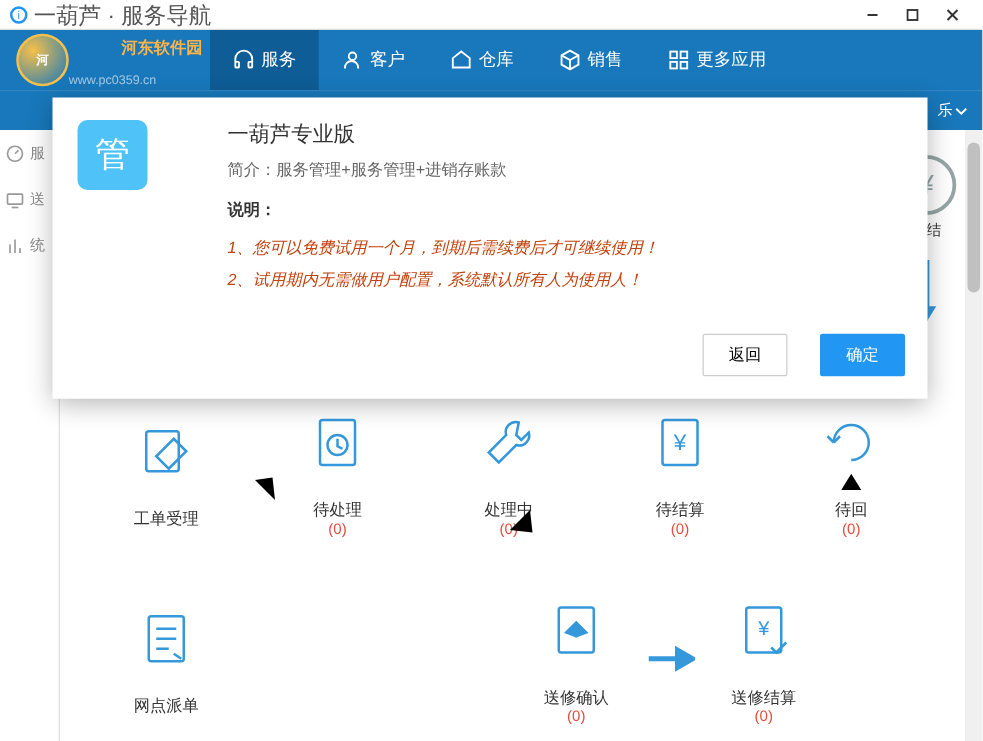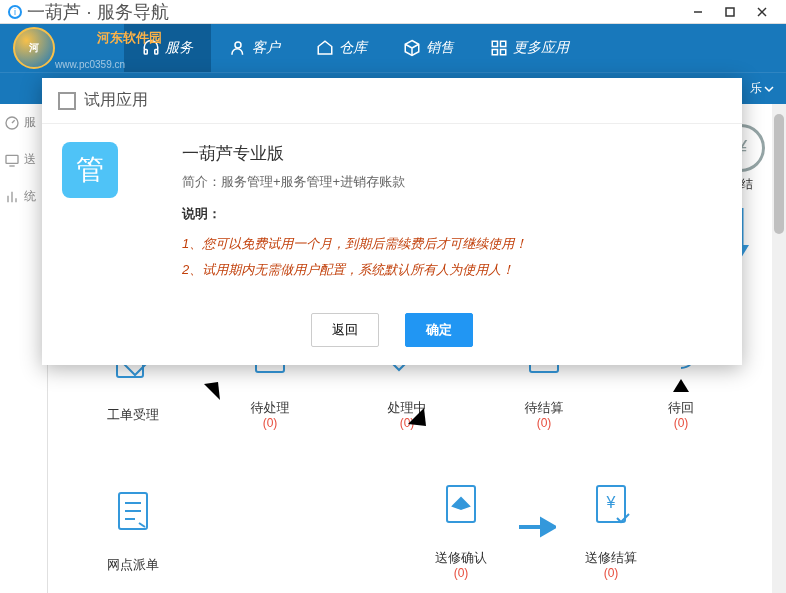--- a/index.html
+++ b/index.html
@@ -9,21 +9,21 @@
 .titlebar-icon { width: 14px; height: 14px; border-radius: 50%; border: 2px solid #2196F3; display: flex; align-items: center; justify-content: center; font-size: 9px; color: #2196F3; margin-right: 5px; }
 .titlebar-text { font-size: 18px; color: #555; flex: 1; }
 .win-controls { display: flex; }
 .win-btn { width: 32px; height: 24px; display: flex; align-items: center; justify-content: center; font-size: 12px; cursor: pointer; }
 
 .menubar { height: 48px; background: #1878bb; display: flex; align-items: center; padding-left: 10px; position: relative; }
 .logo { width: 48px; height: 48px; display: flex; align-items: center; justify-content: center; }
 .logo-img { width: 42px; height: 42px; border-radius: 50%; background: radial-gradient(circle at 30% 30%, #f7c04a, #1878bb); border: 2px solid #f7c04a; display:flex; align-items:center; justify-content:center; color:#fff; font-size:10px; font-weight:bold; }
 .brandline { position:absolute; bottom:2px; left:55px; font-size:10px; color:rgba(255,255,255,0.6);}
 .brandname { position:absolute; top:5px; left:55px; color:#ffb347; font-size:13px; font-weight:bold;margin-left:42px;}
-.menu-items { display: flex; height: 100%; margin-left: 66px; font-style: italic; }
+.menu-items { display: flex; height: 100%; margin-left: 110px; }
 .menu-item { display: flex; align-items: center; padding: 0 18px; color: #fff; font-size: 14px; cursor: pointer; gap: 5px; }
 .menu-item.active { background: #0e5d96; }
 .menu-icon { width: 18px; height: 18px; }
 
 .subbar { height: 32px; background: #1878bb; display:flex; align-items:center; justify-content:flex-end; padding-right:12px; color:#fff; font-size:12px; border-top:1px solid rgba(255,255,255,0.1);}
 .subbar-item { margin-left:8px; cursor:pointer; display:flex; align-items:center; gap:2px;}
 
 .sidebar { position: absolute; left: 0; top: 104px; width: 48px; bottom: 0; background: #fff; border-right: 1px solid #e0e0e0; }
 .side-item { padding: 10px 4px; font-size: 12px; color: #888; display: flex; align-items: center; gap: 4px; cursor: pointer; }
 .side-icon { width: 16px; height: 16px; flex-shrink:0; }
@@ -48,23 +48,23 @@
 .dlg-header { padding: 12px 16px; border-bottom: 1px solid #eee; display: flex; align-items: center; gap: 8px; }
 .dlg-header-icon { width: 18px; height: 18px; border: 2px solid #999; }
 .dlg-title { font-size: 16px; color: #555; }
 .dlg-body { padding: 18px 20px 18px 20px; display: flex; gap: 16px; }
 .dlg-app-icon { width: 56px; height: 56px; background: #4fc3f7; border-radius: 8px; display: flex; align-items: center; justify-content: center; color: #fff; font-size: 28px; flex-shrink: 0; }
 .dlg-info { flex: 1; margin-left: 48px; }
 .dlg-app-name { font-size: 17px; color: #333; margin-bottom: 8px; }
 .dlg-app-desc { font-size: 13px; color: #666; margin-bottom: 14px; }
 .dlg-label { font-size: 13px; color: #333; font-weight: bold; margin-bottom: 8px; }
 .dlg-line { font-size: 13px; color: #c2410c; line-height: 2; font-style: italic; }
-.dlg-footer { padding: 12px 18px 18px; display: flex; justify-content: center; gap: 26px; }
+.dlg-footer { padding: 12px 18px 18px; display: flex; justify-content: flex-end; gap: 26px; }
 .btn { padding: 7px 20px; font-size: 13px; border-radius: 2px; cursor: pointer; border: 1px solid #ccc; background: #fff; }
-.btn-primary { background: #2196F3; color: #fff; border-color: #2196F3; font-weight: bold; }
+.btn-primary { background: #2196F3; color: #fff; border-color: #2196F3; }
 .row-mid { position:absolute; top:270px; left:80px; right:80px; display:flex; justify-content:space-between;}
 
 .row-top { position:absolute; top:220px; left:40px; right:60px; display:flex; align-items:center; gap:10px; justify-content:space-between;}
 .row-bot { position:absolute; top:370px; left:40px; right:60px; display:flex; align-items:center; gap:10px; justify-content:flex-start;}
 </style>
 </head>
 <body>
 
 <div class="titlebar">
   <div class="titlebar-icon">i</div>
@@ -299,24 +299,20 @@
           </svg>
         </div>
       <div class="wf-label">送修结算</div>
       <div class="wf-count">(0)</div>
     </div>
     <div style="width:60px"></div>
   </div>
 </div>
 
 <div class="overlay">
-  <div class="dlg-header">
-    <div class="dlg-header-icon"></div>
-    <div class="dlg-title">试用应用</div>
-  </div>
   <div class="dlg-body">
     <div class="dlg-app-icon">管</div>
     <div class="dlg-info">
       <div class="dlg-app-name">一葫芦专业版</div>
       <div class="dlg-app-desc">简介：服务管理+服务管理+进销存账款</div>
       <div class="dlg-label">说明：</div>
       <div class="dlg-line">1、您可以免费试用一个月，到期后需续费后才可继续使用！</div>
       <div class="dlg-line">2、试用期内无需做用户配置，系统默认所有人为使用人！</div>
     </div>
   </div>

